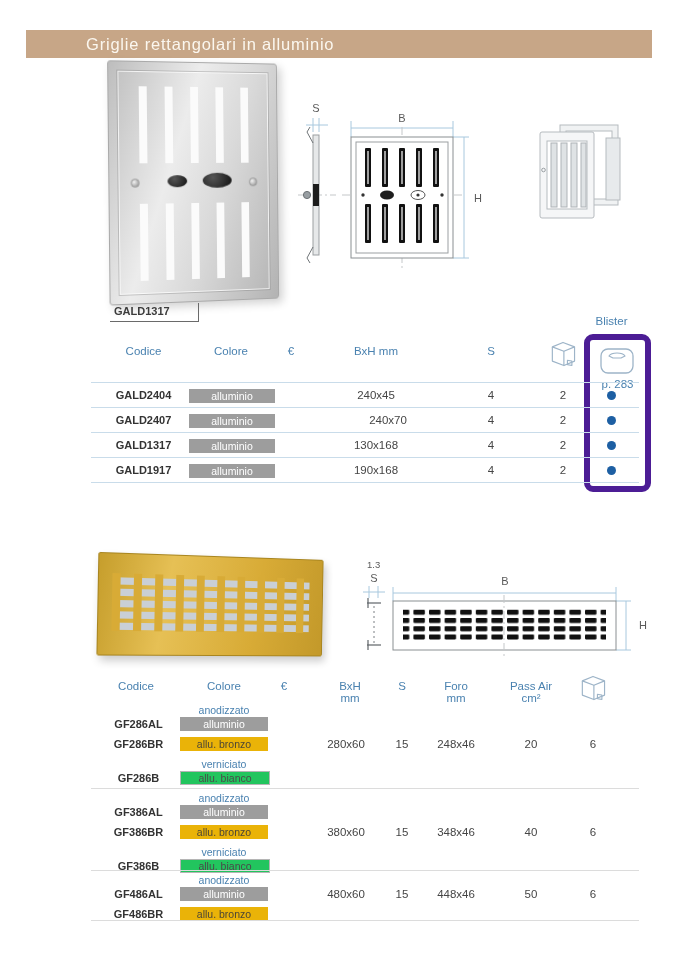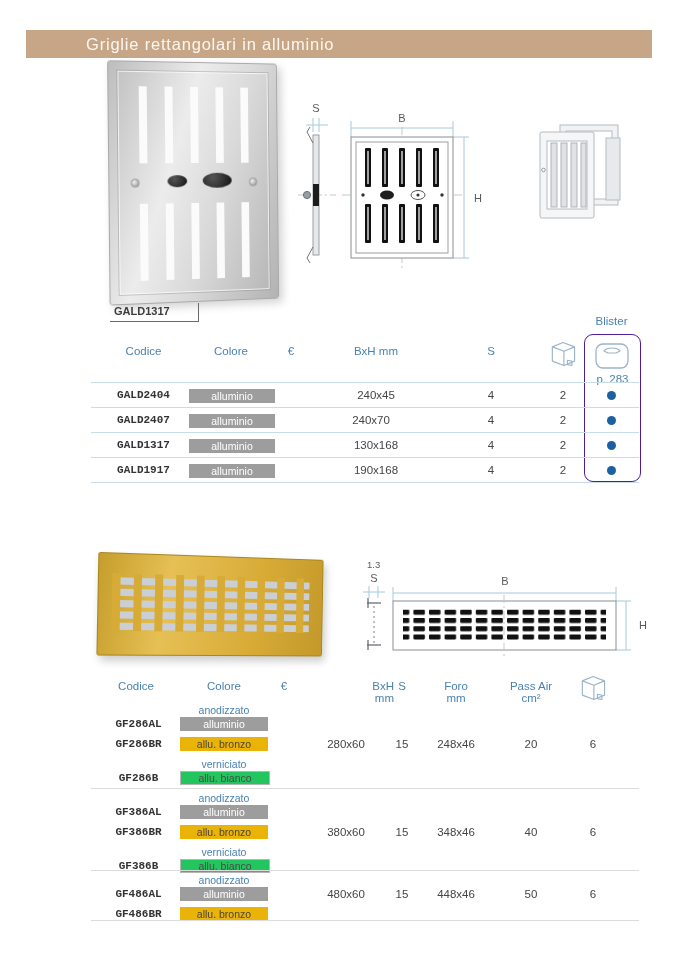--- a/index.html
+++ b/index.html
@@ -36,35 +36,35 @@
     position:absolute; left:84px; top:303px; width:84px; height:18px;
     border-bottom:1px solid #6a6a6a; border-right:1px solid #6a6a6a;
     font-size:11px; font-weight:bold; color:#3c3c3c; padding-left:4px; line-height:16px;
   }
   
   .caption { position:absolute; left:494px; top:227px; width:122px;
     font-size:10.5px; line-height:1.32; color:#4a4a4a; }
   
   .th { position:absolute; color:#4a82b0; font-size:11.5px; text-align:center; }
   .val { position:absolute; font-size:11.5px; color:#454545; text-align:center; }
-  .code { position:absolute; font-size:11px; font-weight:bold; color:#333333; text-align:center;font-family:Liberation Mono, monospace; }
+  .code { position:absolute; font-size:11px; font-weight:bold; color:#333333; text-align:center; }
   .sep { position:absolute; left:65px; width:548px; height:0; border-top:1px solid #dcdcdc; }
   
   .t1-rows { position:absolute; left:65px; top:382px; width:548px; }
   .t1-row { position:relative; height:24px; border-top:1px solid #c9dcea; }
   .t1-row:last-child { border-bottom:1px solid #c9dcea; }
   .t1-row .cell { position:absolute; top:0; height:24px; line-height:24px; }
   .swatch { display:inline-block; width:86px; height:14px; line-height:14px;
     text-align:center; font-size:10.5px; vertical-align:middle; }
   .swatch.gray { background:#9d9d9d; color:#ffffff; }
   .swatch.bronze { background:#eab308; color:#4c4636; }
   .swatch.white { background:#22c55e; border:1px solid #b5b5b5; color:#4a4a4a; height:12px; line-height:12px; }
   .dot { display:inline-block; width:9px; height:9px; border-radius:50%; background:#1d5fa3; }
   .blister-box { position:absolute; left:558px; top:334px; width:55px; height:146px;
-    border:1px solid #4c1d95; border-radius:9px; }
+    border:6px solid #4c1d95; border-radius:9px; }
   
   .gold-photo {
     position:absolute; left:72px; top:556px; width:230px; height:98px;
     background:linear-gradient(100deg,#c69e2c,#e6c055 30%,#d8ab36 68%,#c3992a);
     border:1px solid #a8851f; border-radius:2px;
     transform:perspective(800px) rotateY(14deg) rotate(1.1deg);
     box-shadow:3px 5px 9px rgba(0,0,0,.2);
   }
   .gold-slots { position:absolute; left:13px; top:19px; width:203px; height:56px;
     background-image:
@@ -211,21 +211,21 @@
       <span class="cell code" style="left:10px; width:85px;">GALD2404</span>
       <span class="cell" style="left:96px; width:90px; text-align:center;"><span class="swatch gray">alluminio</span></span>
       <span class="cell val" style="left:245px; width:80px;">240x45</span>
       <span class="cell val" style="left:370px; width:60px;">4</span>
       <span class="cell val" style="left:442px; width:60px;">2</span>
       <span class="cell" style="left:493px; width:55px; text-align:center;"><span class="dot"></span></span>
     </div>
     <div class="t1-row">
       <span class="cell code" style="left:10px; width:85px;">GALD2407</span>
       <span class="cell" style="left:96px; width:90px; text-align:center;"><span class="swatch gray">alluminio</span></span>
-      <span class="cell val" style="left:240px; width:80px;">240x70</span>
+      <span class="cell val" style="left:257px; width:80px;">240x70</span>
       <span class="cell val" style="left:370px; width:60px;">4</span>
       <span class="cell val" style="left:442px; width:60px;">2</span>
       <span class="cell" style="left:493px; width:55px; text-align:center;"><span class="dot"></span></span>
     </div>
     <div class="t1-row">
       <span class="cell code" style="left:10px; width:85px;">GALD1317</span>
       <span class="cell" style="left:96px; width:90px; text-align:center;"><span class="swatch gray">alluminio</span></span>
       <span class="cell val" style="left:245px; width:80px;">130x168</span>
       <span class="cell val" style="left:370px; width:60px;">4</span>
       <span class="cell val" style="left:442px; width:60px;">2</span>
@@ -279,21 +279,21 @@
     <rect x="42" y="49" width="223" height="49" fill="#ffffff" stroke="#8a8f92"></rect>
     <rect x="52" y="57" width="203" height="33" fill="url(#slots2)"></rect>
     <g stroke="#c4c7c9" stroke-width="1" fill="none" stroke-dasharray="8 3 2 3">
       <line x1="153" y1="43" x2="153" y2="104"></line>
     </g>
   </svg>
 
   <div class="th" style="left:65px; top:680px; width:90px;">Codice</div>
   <div class="th" style="left:154px; top:680px; width:88px;">Colore</div>
   <div class="th" style="left:240px; top:680px; width:36px;">€</div>
-  <div class="th" style="left:298px; top:680px; width:70px;text-align:right;">
+  <div class="th" style="left:289px; top:680px; width:70px;">
     <span>BxH</span><br>
     <span>mm</span>
   </div>
   <div class="th" style="left:356px; top:680px; width:40px;">S</div>
   <div class="th" style="left:395px; top:680px; width:70px;">
     <span>Foro</span><br>
     <span>mm</span>
   </div>
   <div class="th" style="left:470px; top:680px; width:70px;">
     <span>Pass Air</span><br>

